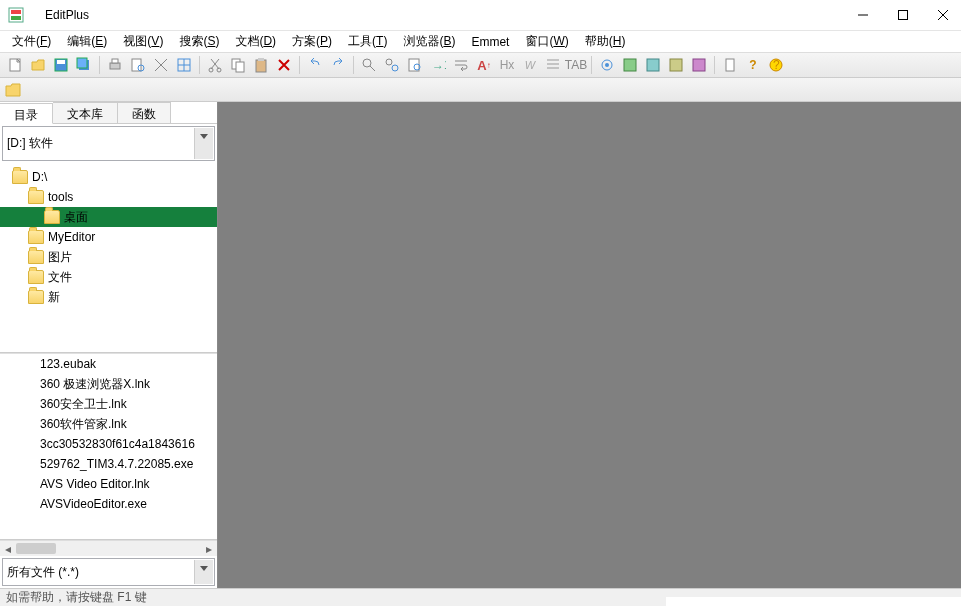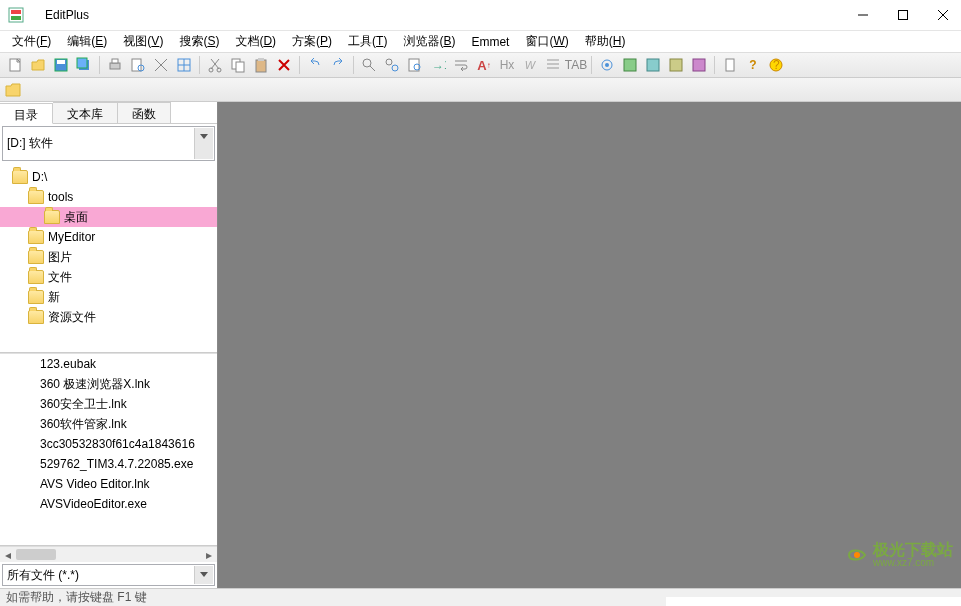--- a/index.html
+++ b/index.html
@@ -27,34 +27,34 @@
 .side-tabs { height: 22px; display: flex; border-bottom: 1px solid #ccc; }
 .side-tab { padding: 3px 14px; border-right: 1px solid #ccc; border-top: 1px solid #ccc; cursor: pointer; background: #f4f4f4; }
 .side-tab.active { background: #fff; border-bottom: 1px solid #fff; position: relative; top: 1px; }
 
 .drive-select { height: 35px; margin: 2px; border: 1px solid #abadb3; background: #fff; display: flex; align-items: center; padding: 0 4px; position: relative; }
 .drive-select::after { content: ""; position: absolute; right: 1px; top: 1px; bottom: 1px; width: 18px; background: #e8e8e8; border-left: 1px solid #ccc; }
 .drive-select .chev { position: absolute; right: 6px; top: 7px; z-index: 1; }
 
 .tree { flex: 0 0 190px; overflow: auto; border-bottom: 1px solid #ccc; padding: 4px 0; }
 .tree-row { display: flex; align-items: center; height: 20px; padding: 0 4px; cursor: pointer; gap: 4px; }
-.tree-row.selected { background: #f9a8d4; }
+.tree-row.selected { background: #15803d; }
 .tree-row .indent { display: inline-block; }
 .folder-ico { width: 16px; height: 14px; background: linear-gradient(#ffe9a2, #f8d46b); border: 1px solid #d9b33c; border-radius: 2px 2px 0 0; position: relative; }
 .folder-ico::before { content: ""; position: absolute; top: -4px; left: 0; width: 6px; height: 3px; background: #f8d46b; border: 1px solid #d9b33c; border-bottom: none; border-radius: 2px 2px 0 0; }
 
 .file-list { flex: 1; overflow: auto; border-top: 1px solid #e0e0e0; border-bottom: 1px solid #ccc; }
 .file-row { height: 20px; display: flex; align-items: center; padding: 0 6px; cursor: pointer; white-space: nowrap; overflow: hidden; margin-left: 34px; }
 
 .scrollbar-h { height: 16px; background: #f0f0f0; border-top: 1px solid #ddd; position: relative; display:flex; align-items:center;}
 .scrollbar-h .thumb { position: absolute; left: 16px; top: 2px; bottom: 2px; width: 40px; background: #cdcdcd; border-radius: 2px; }
 .scrollbar-h .arr { width: 16px; height: 100%; display:flex; align-items:center; justify-content:center; color:#666;}
 .scrollbar-h .arr.right { margin-left: auto; }
 
-.filter-select { height: 22px; margin: 2px; border: 1px solid #abadb3; background: #fff; display: flex; align-items: center; padding: 0 4px; position: relative; }
+.filter-select { height: 28px; margin: 2px; border: 1px solid #abadb3; background: #fff; display: flex; align-items: center; padding: 0 4px; position: relative; }
 .filter-select::after { content: ""; position: absolute; right: 1px; top: 1px; bottom: 1px; width: 18px; background: #e8e8e8; border-left: 1px solid #ccc; }
 .filter-select .chev { position: absolute; right: 6px; top: 7px; z-index: 1; }
 
 .editor-area { flex: 1; background: #808080; position: relative; }
 
 .statusbar { height: 18px; background: #f0f0f0; border-top: 1px solid #ccc; display: flex; align-items: flex-end; padding: 0 6px; color: #555; overflow: hidden; }
 
 .watermark1 { position: absolute; left: 448px; top: 495px; background: #fff; width: 330px; height: 75px; display: flex; align-items: center; }
 
 .watermark2 { position: absolute; right: 8px; bottom: 20px; display: flex; align-items: center; gap: 4px; }
@@ -334,25 +334,20 @@
         <div class="tree-row">
           <span class="indent" style="width:20px"></span>
           <span class="folder-ico"></span>
           <span>文件</span>
         </div>
         <div class="tree-row">
           <span class="indent" style="width:20px"></span>
           <span class="folder-ico"></span>
           <span>新</span>
         </div>
-        <div class="tree-row">
-          <span class="indent" style="width:20px"></span>
-          <span class="folder-ico"></span>
-          <span>资源文件</span>
-        </div>
       </div>
     <div class="file-list" id="file-list">
         <div class="file-row">123.eubak</div>
         <div class="file-row">360 极速浏览器X.lnk</div>
         <div class="file-row">360安全卫士.lnk</div>
         <div class="file-row">360软件管家.lnk</div>
         <div class="file-row">3cc30532830f61c4a1843616</div>
         <div class="file-row">529762_TIM3.4.7.22085.exe</div>
         <div class="file-row">AVS Video Editor.lnk</div>
         <div class="file-row">AVSVideoEditor.exe</div>
@@ -367,30 +362,18 @@
       <span class="chev">
           <div class="chev-down"></div>
         </span>
     </div>
   </div>
   <div class="editor-area">
     <div class="watermark1">
       
       
     </div>
-    <div class="watermark2">
-      <span class="logo">
-        <svg width="24" height="24">
-            <path d="M4 12c0-6 12-6 16 0-4 6-16 6-16 0z" fill="none" stroke="#7aa843" stroke-width="2"></path>
-            <circle cx="12" cy="12" r="3" fill="#f80"></circle>
-          </svg>
-      </span>
-      <div style="display:flex;flex-direction:column;line-height:1">
-        <span class="text">极光下载站</span>
-        <span style="color:#7aa843;font-size:10px">www.xz7.com</span>
-      </div>
-    </div>
   </div>
 </div>
 
 <div class="statusbar">
   <span>如需帮助，请按键盘 F1 键</span>
 </div>
 
 </body></html>

